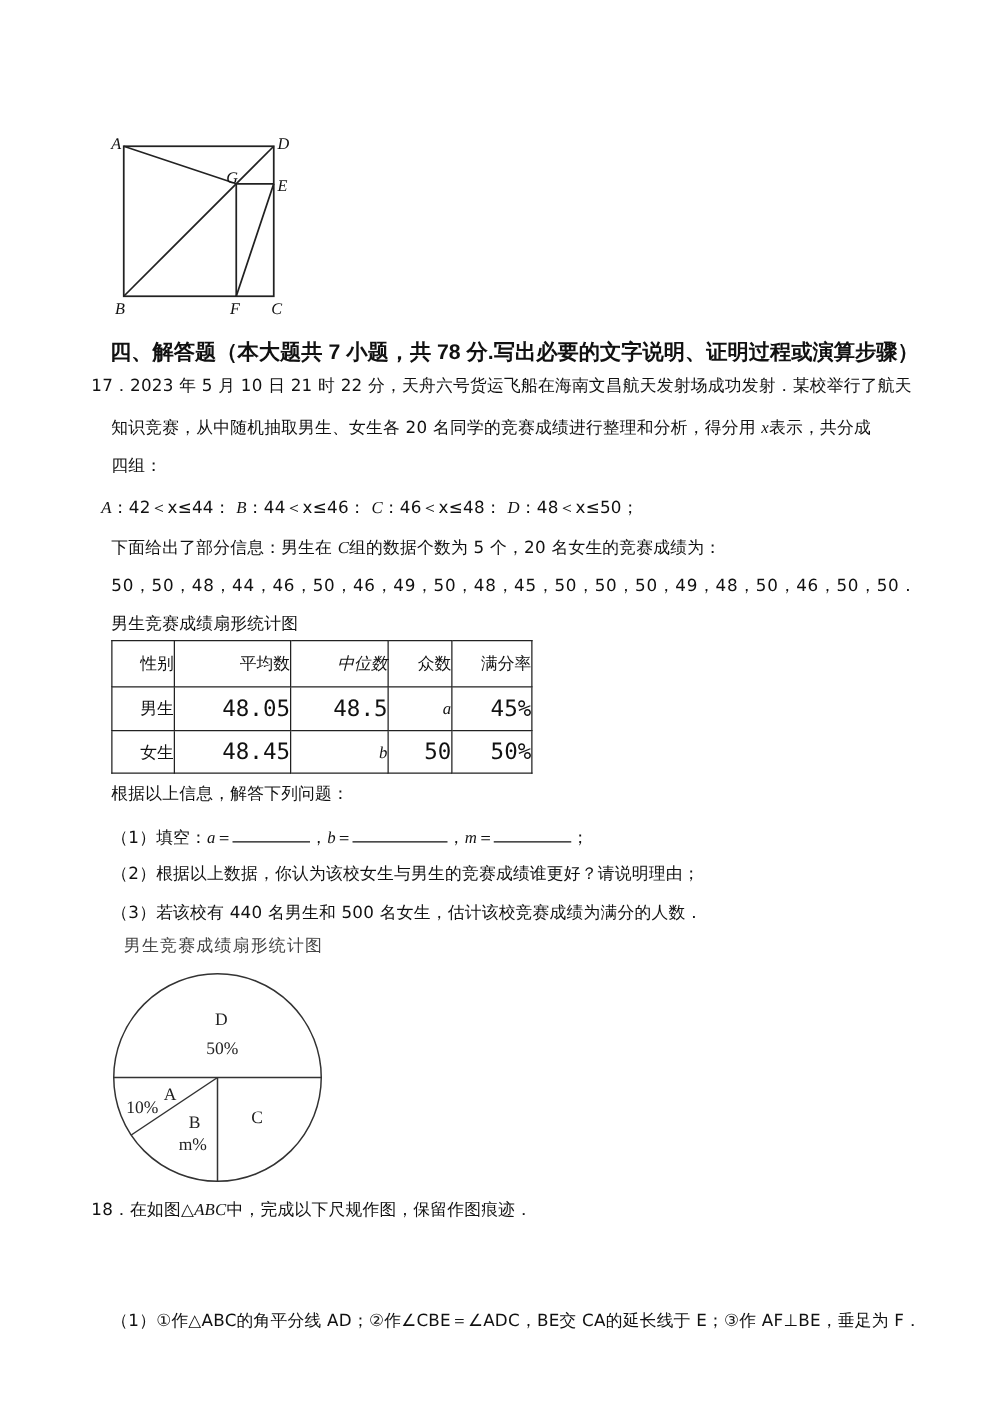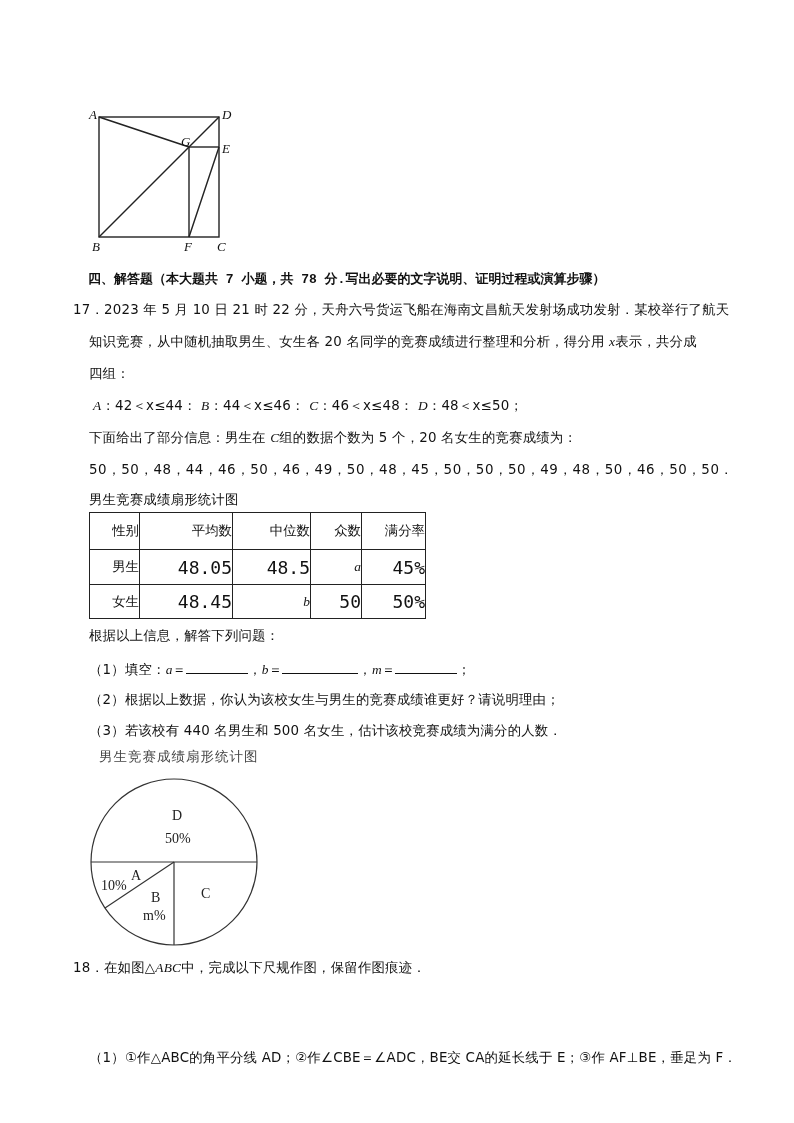--- a/index.html
+++ b/index.html
@@ -1,20 +1,20 @@
 <!DOCTYPE html>
 <html><head>
 <meta charset="utf-8">
 <style>
   html, body { margin: 0; padding: 0; background: #ffffff; }
   body { width: 794px; height: 1123px; position: relative; overflow: hidden;
          font-family: "DejaVu Sans", "Liberation Sans", sans-serif; color: #111; }
   .abs { position: absolute; white-space: nowrap; }
   .txt { font-size: 13.4px; line-height: 16px; letter-spacing: 0.2px; text-align: center; }
-  .heading { font-size: 13px; font-weight: bold; font-family: Liberation Mono, monospace; }
+  .heading { font-size: 17px; font-weight: bold; font-family: Liberation Sans, sans-serif; }
   .it { font-style: italic; font-family: "Liberation Serif", "DejaVu Serif", serif; }
   .blank { display: inline-block; border-bottom: 1px solid #111; height: 13px; vertical-align: baseline; }
   svg text { font-family: "Liberation Serif", "DejaVu Serif", serif; }
   table.stats { position: absolute; left: 89px; top: 512px; border-collapse: collapse; }
   table.stats td { border: 1.3px solid #222; text-align: right; font-size: 13.4px; padding: 0; }
   table.stats td.num { font-family: "DejaVu Sans Mono", "Liberation Mono", monospace; font-size: 18px; }
   .pie-title { font-family: "DejaVu Serif", "Liberation Serif", serif; color: #444; font-size: 13.5px; letter-spacing: 1px; }
 </style>
 </head>
 <body>
@@ -42,41 +42,41 @@
 <div class="abs heading" style="left:88px;top:270px;">四、解答题（本大题共 7 小题，共 78 分.写出必要的文字说明、证明过程或演算步骤）</div>
 
 <div class="abs txt" style="left:73px;top:302px;">
   <span>17．</span><span>2023 年 5 月 10 日 21 时 22 分，天舟六号货运飞船在海南文昌航天发射场成功发射．某校举行了航天</span>
 </div>
 <div class="abs txt" style="left:89px;top:334px;">
   <span>知识竞赛，从中随机抽取男生、女生各 20 名同学的竞赛成绩进行整理和分析，得分用 </span><span class="it">x</span><span>表示，共分成</span>
 </div>
 <div class="abs txt" style="left:89px;top:366px;">四组：</div>
 
-<div class="abs txt" style="left:93px;top:398px;">
+<div class="abs txt" style="left:81px;top:398px;">
   <span class="it">A</span><span>：42＜x≤44：</span>
   <span class="it">B</span><span>：44＜x≤46：</span>
   <span class="it">C</span><span>：46＜x≤48：</span>
   <span class="it">D</span><span>：48＜x≤50；</span>
 </div>
 
 <div class="abs txt" style="left:89px;top:430px;">
   <span>下面给出了部分信息：男生在 </span><span class="it">C</span><span>组的数据个数为 5 个，20 名女生的竞赛成绩为：</span>
 </div>
 
 <div class="abs txt" style="left:89px;top:462px;letter-spacing:0.6px;">50，50，48，44，46，50，46，49，50，48，45，50，50，50，49，48，50，46，50，50．</div>
 
 <div class="abs txt" style="left:89px;top:492px;">男生竞赛成绩扇形统计图</div>
 
 <table class="stats">
   <tbody>
       <tr style="height:37px;">
     <td style="width:49px;">性别</td>
     <td style="width:92px;">平均数</td>
-    <td style="width:77px;">中位数</td>
+    <td style="width:77px;font-style:italic;">中位数</td>
     <td style="width:50px;">众数</td>
     <td style="width:63px;">满分率</td>
   </tr>
   <tr style="height:35px;">
     <td>男生</td>
     <td class="num">48.05</td>
     <td class="num">48.5</td>
     <td class="it">a</td>
     <td class="num">45%</td>
   </tr>

